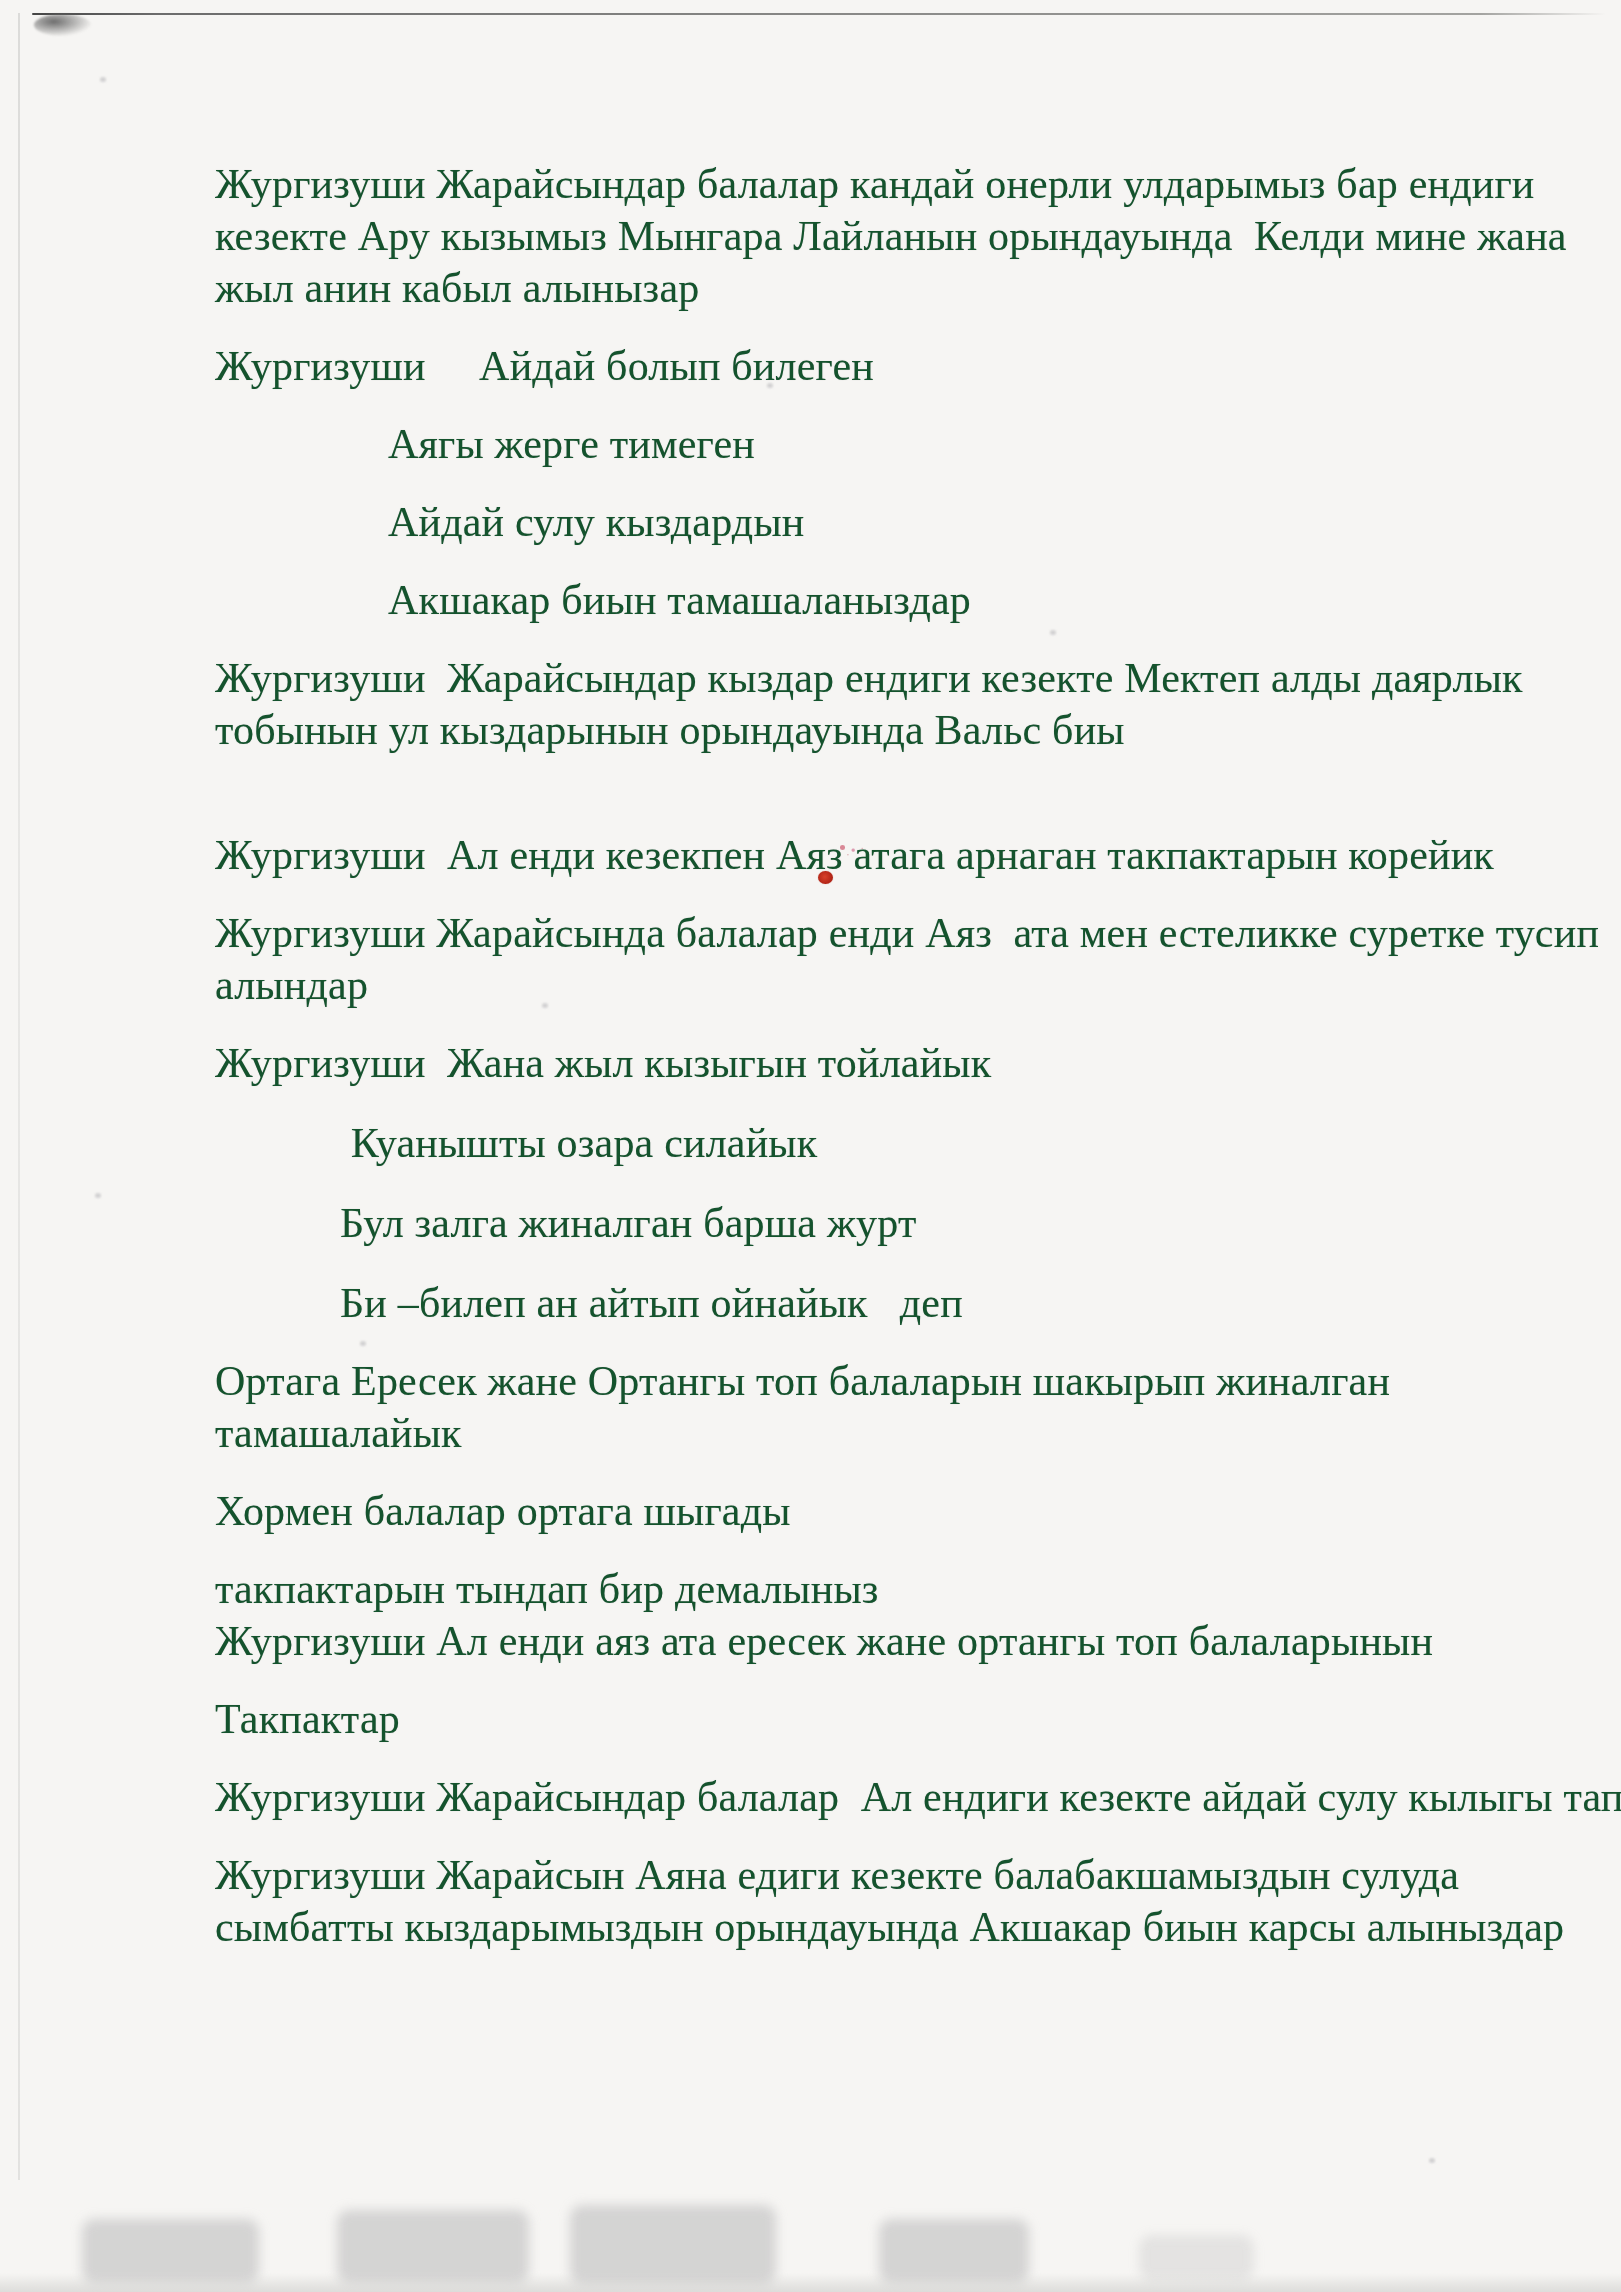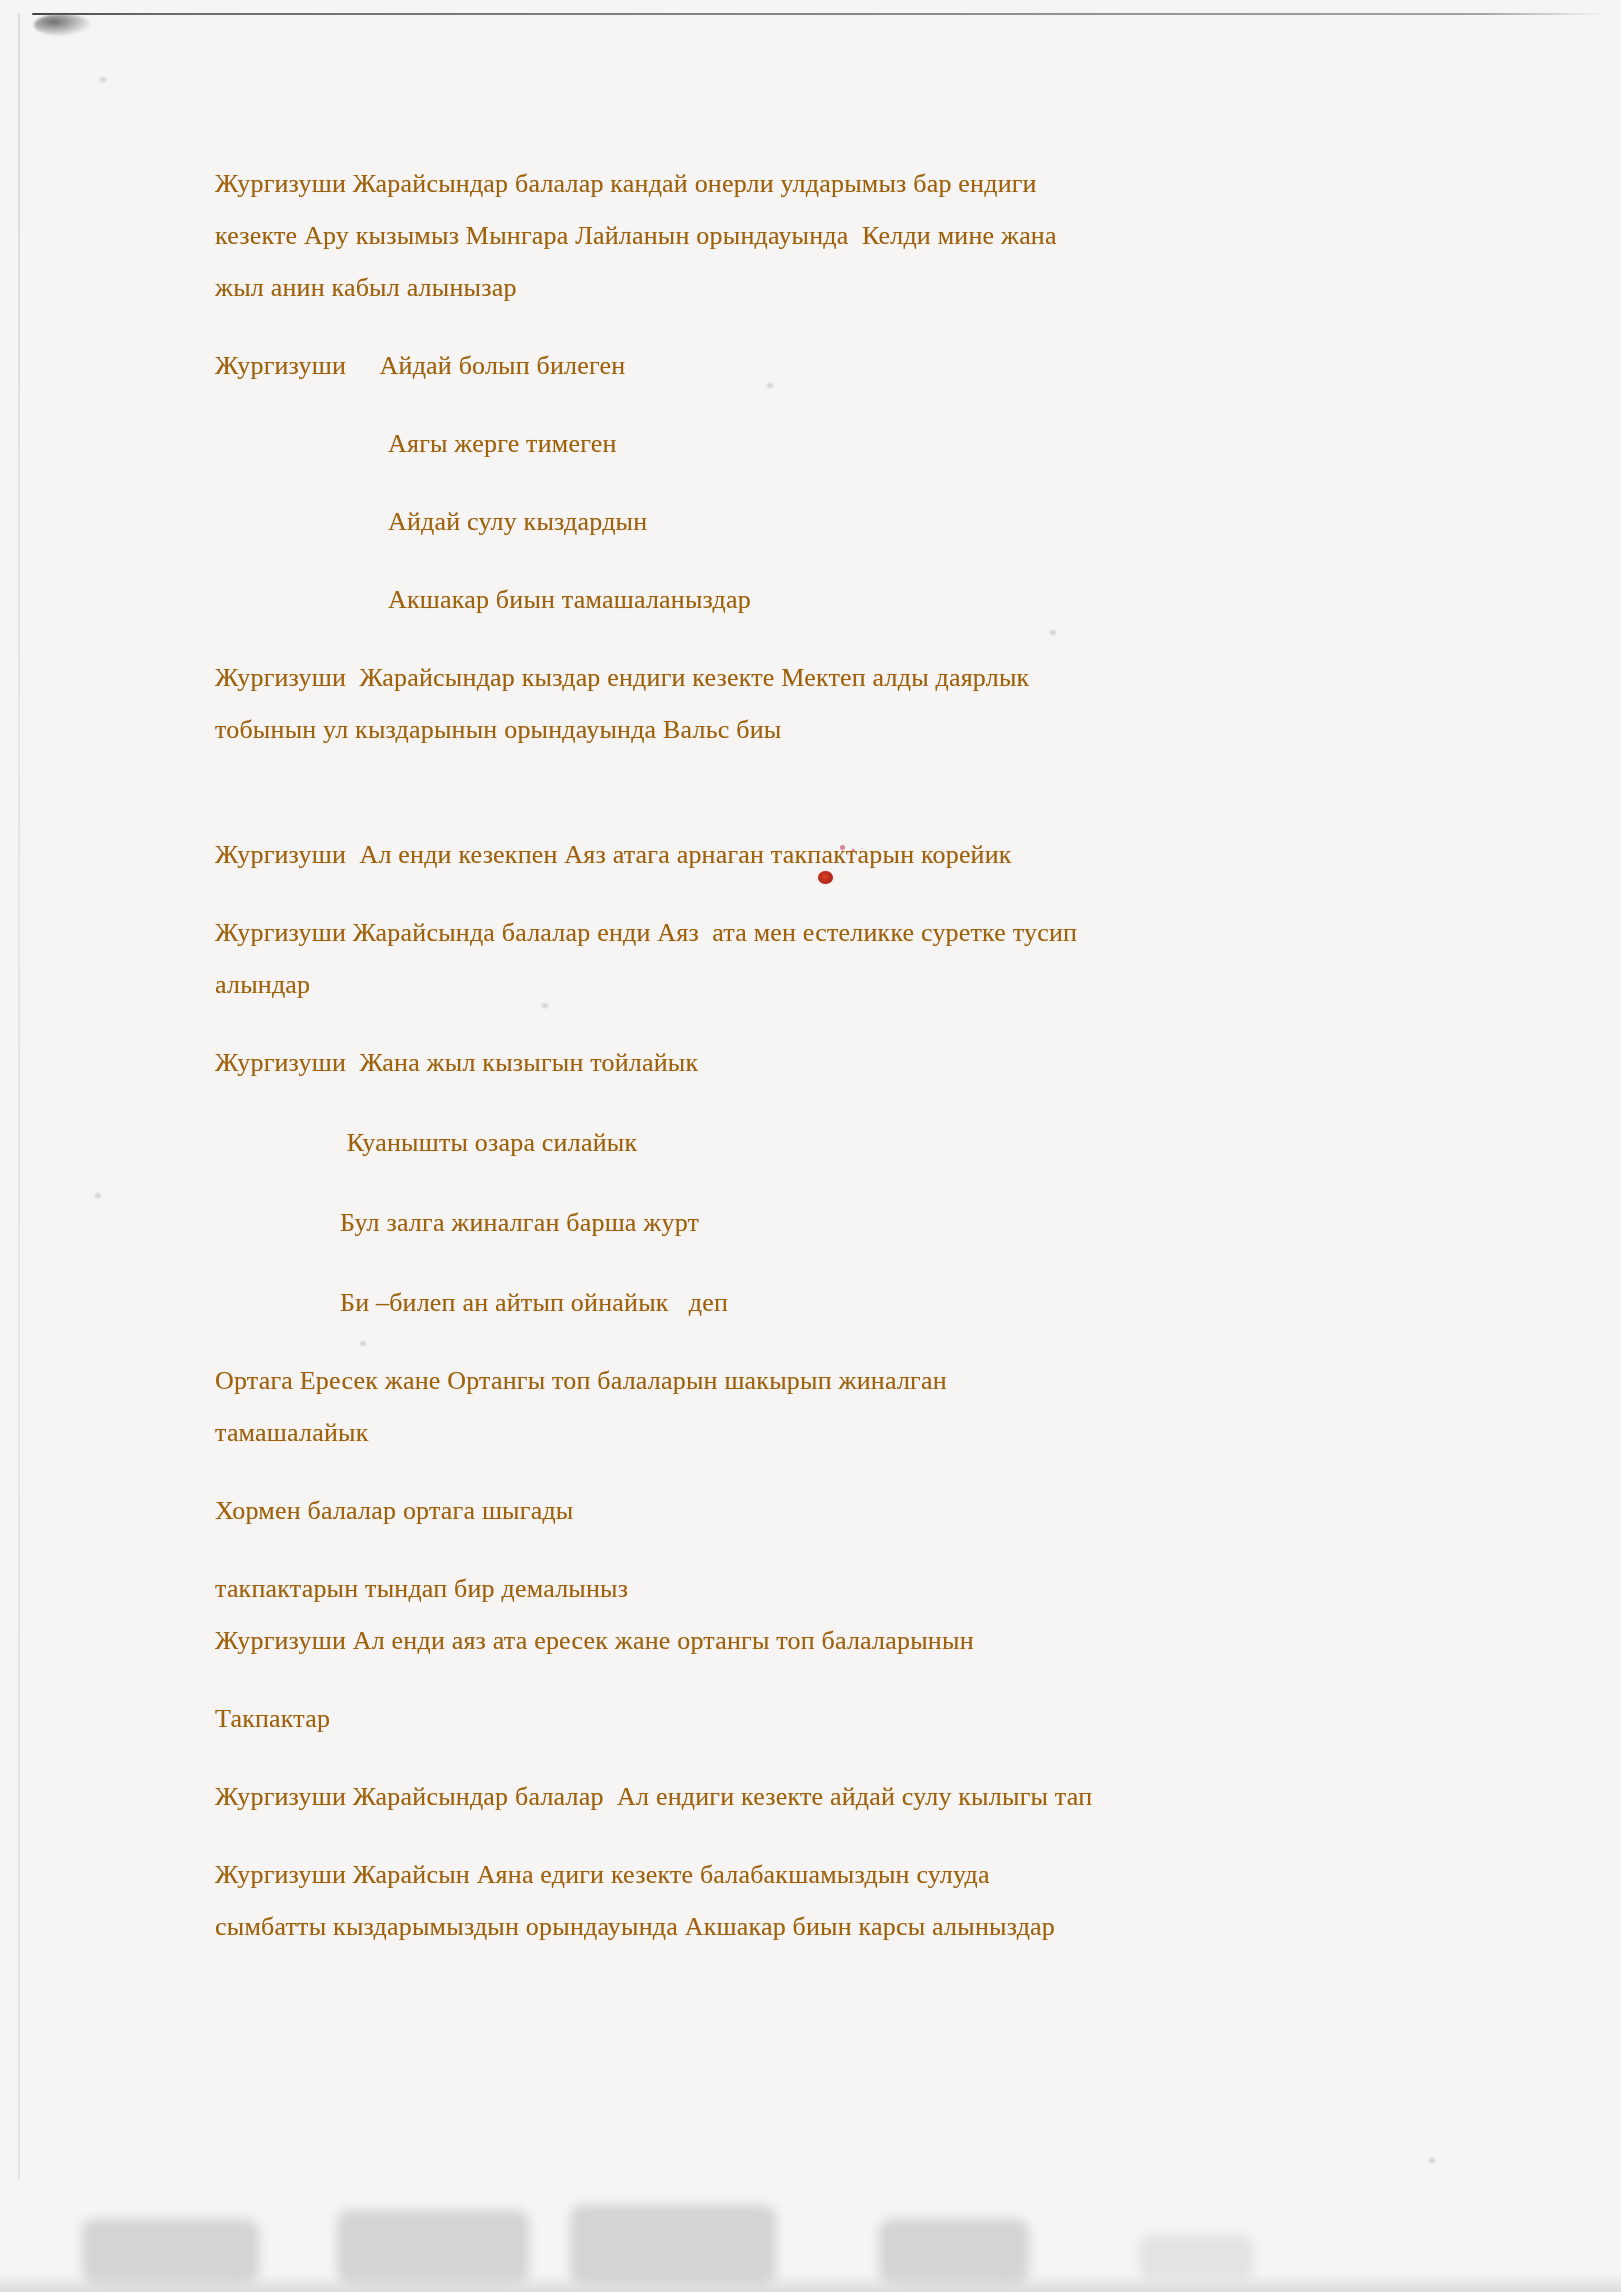--- a/index.html
+++ b/index.html
@@ -21,24 +21,24 @@
   .doc{
     position:absolute;
     left:215px;
     top:158px;
     width:1325px;
   }
   .block{margin:0 0 26px 0;}
   .block.xgap{margin-top:73px;}
   .line{
     white-space:pre;
-    font-size:26px;
+    font-size:42px;
     line-height:52px;
     letter-spacing:0.2px;
-    color:#a16207;
+    color:#14532d;
     text-shadow:0 0 0.9px rgba(90,90,95,0.35);
   }
   .indent1{padding-left:173px;}
   .indent2{padding-left:125px;margin-top:28px;}
 
   
   .artifact{position:absolute;pointer-events:none;}
   .top-line{
     left:32px;top:12.5px;width:1574px;height:2.7px;
     background:linear-gradient(to right,#454545,#6c6c6c 8%,#8b8b89 55%,#a3a3a0 92%,rgba(200,200,198,0));

